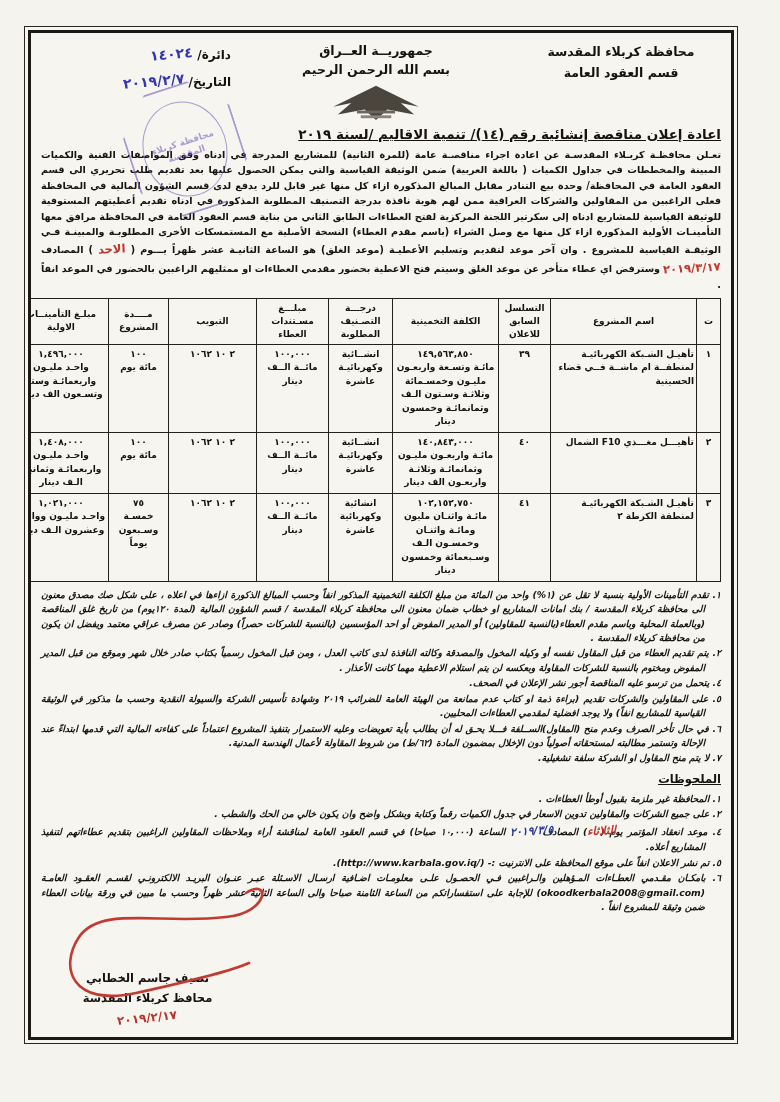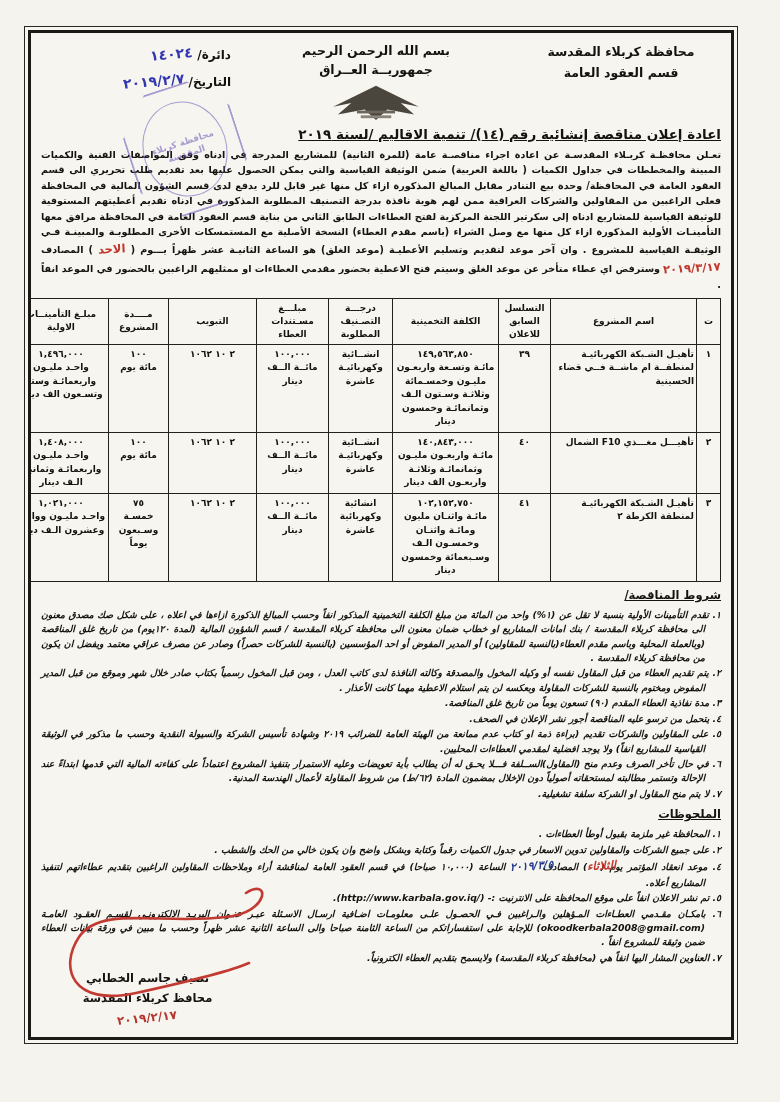--- a/index.html
+++ b/index.html
@@ -59,22 +59,22 @@
 <div class="page">
   <div class="frame-outer">
     <div class="frame-inner">
 
       <header class="doc-header">
         <div class="hdr-right">
           <div>محافظة كربلاء المقدسة</div>
           <div>قسم العقود العامة</div>
         </div>
         <div class="hdr-center">
+          <div>جمهوريــة العــراق</div>
           <div>بسم الله الرحمن الرحيم</div>
-          <div>جمهوريــة العــراق</div>
           <svg class="emblem" viewBox="0 0 100 42">
             <path d="M50 4 L95 26 L76 22 L90 34 L62 29 L50 40 L38 29 L10 34 L24 22 L5 26 Z" fill="#4a453d"></path>
             <rect x="30" y="30" width="40" height="3" fill="#6b655c"></rect>
             <rect x="34" y="35" width="32" height="3" fill="#8a847a"></rect>
           </svg>
         </div>
         <div class="hdr-left">
           <div>
             <span>دائرة/</span>
             <span class="hand-blue">١٤٠٢٤</span>
@@ -174,43 +174,40 @@
             <td>٢ ١٠ ١٠٦٢</td>
             <td>٧٥
 خمسـة وسـبعون يوماً</td>
             <td>١,٠٢١,٠٠٠
 واحـد مليـون وواحـد وعشرون الـف دينار</td>
           </tr>
         </tbody>
       </table>
 
       <section>
-        <div class="sec-head">شروط المناقصة/</div>
         <div class="list">
           <div class="list-item">١. تقدم التأمينات الأولية بنسبة لا تقل عن (١%) واحد من المائة من مبلغ الكلفة التخمينية المذكور انفاً وحسب المبالغ الذكورة ازاءها في اعلاه ، على شكل صك مصدق معنون الى محافظة كربلاء المقدسة / بنك امانات المشاريع او خطاب ضمان معنون الى محافظة كربلاء المقدسة / قسم الشؤون المالية (لمدة ١٢٠يوم) من تاريخ غلق المناقصة (وبالعملة المحلية وباسم مقدم العطاء(بالنسبة للمقاولين) أو المدير المفوض أو احد المؤسسين (بالنسبة للشركات حصراً)  وصادر عن مصرف عراقي معتمد ويفضل ان يكون من محافظة كربلاء المقدسة .</div>
           <div class="list-item">٢. يتم تقديم العطاء من قبل المقاول نفسه أو وكيله المخول والمصدقة وكالته النافذة لدى كاتب العدل ، ومن قبل المخول رسمياً بكتاب صادر خلال شهر وموقع من قبل المدير المفوض ومختوم بالنسبة للشركات المقاولة وبعكسه لن يتم استلام الاعطية مهما كانت الأعذار .</div>
-          <div class="list-item">٣. مدة نفاذية العطاء المقدم (٩٠) تسعون يوماً من تاريخ غلق المناقصة.</div>
           <div class="list-item">٤. يتحمل من ترسو عليه المناقصة أجور نشر الإعلان في الصحف.</div>
           <div class="list-item">٥. على المقاولين والشركات تقديم (براءة ذمة او كتاب عدم ممانعة من الهيئة العامة للضرائب ٢٠١٩ وشهادة تأسيس الشركة والسيولة النقدية وحسب ما مذكور في الوثيقة القياسية للمشاريع انفاً) ولا يوجد افضلية لمقدمي العطاءات المحليين.</div>
           <div class="list-item">٦. في حال تأخر الصرف وعدم منح (المقاول)الســلفة فـــلا يحـق له أن يطالب بأية تعويضات وعليه الاستمرار بتنفيذ المشروع اعتماداً على كفاءته المالية التي قدمها ابتداءً عند الإحالة وتستمر مطالبته لمستحقاته أصولياً دون الإخلال بمضمون المادة (٦٢/ط) من شروط المقاولة لأعمال الهندسة المدنية.</div>
           <div class="list-item">٧. لا يتم منح المقاول او الشركة سلفة تشغيلية.</div>
         </div>
       </section>
 
       <section>
         <div class="sec-head">الملحوظات</div>
         <div class="list">
           <div class="list-item">١. المحافظة غير ملزمة بقبول أوطأ العطاءات .</div>
           <div class="list-item">٢. على جميع الشركات والمقاولين تدوين الاسعار في جدول الكميات رقماً وكتابة وبشكل واضح  وان يكون خالي من الحك والشطب .</div>
           <div class="list-item">
             <span>٤. موعد انعقاد المؤتمر يوم (</span><span class="hand-red">الثلاثاء</span><span>) المصادف </span><span class="hand-dark">٢٠١٩/٣/٥</span><span> الساعة (١٠,٠٠٠ صباحا) في قسم العقود العامة لمناقشة أراء وملاحظات المقاولين الراغبين بتقديم عطاءاتهم لتنفيذ المشاريع أعلاه.</span>
           </div>
           <div class="list-item">٥. تم نشر الاعلان انفاً على موقع المحافظة على الانترنيت :- (/http://www.karbala.gov.iq).</div>
           <div class="list-item">٦. بامكـان مقـدمي العطـاءات المـؤهلين والـراغبين فـي الحصـول علـى معلومـات اضـافية ارسـال الاسـئلة عبـر عنـوان البريـد الالكترونـي لقسـم العقـود العامـة (okoodkerbala2008@gmail.com) للإجابة على استفساراتكم من الساعة الثامنة صباحا والى الساعة الثانية عشر ظهراً وحسب ما مبين في ورقة بيانات العطاء ضمن وثيقة للمشروع انفاً .</div>
-          <div class="list-item">٧. العناوين المشار اليها انفاً هي (محافظة كربلاء المقدسة) ولايسمح بتقديم العطاء الكترونياً.</div>
         </div>
       </section>
 
       <section>
       </section>
 
       <div class="signature">
         <div>نصيف جاسم الخطابي</div>
         <div>محافظ كربلاء المقدسة</div>
         <div class="sig-date">٢٠١٩/٢/١٧</div>

